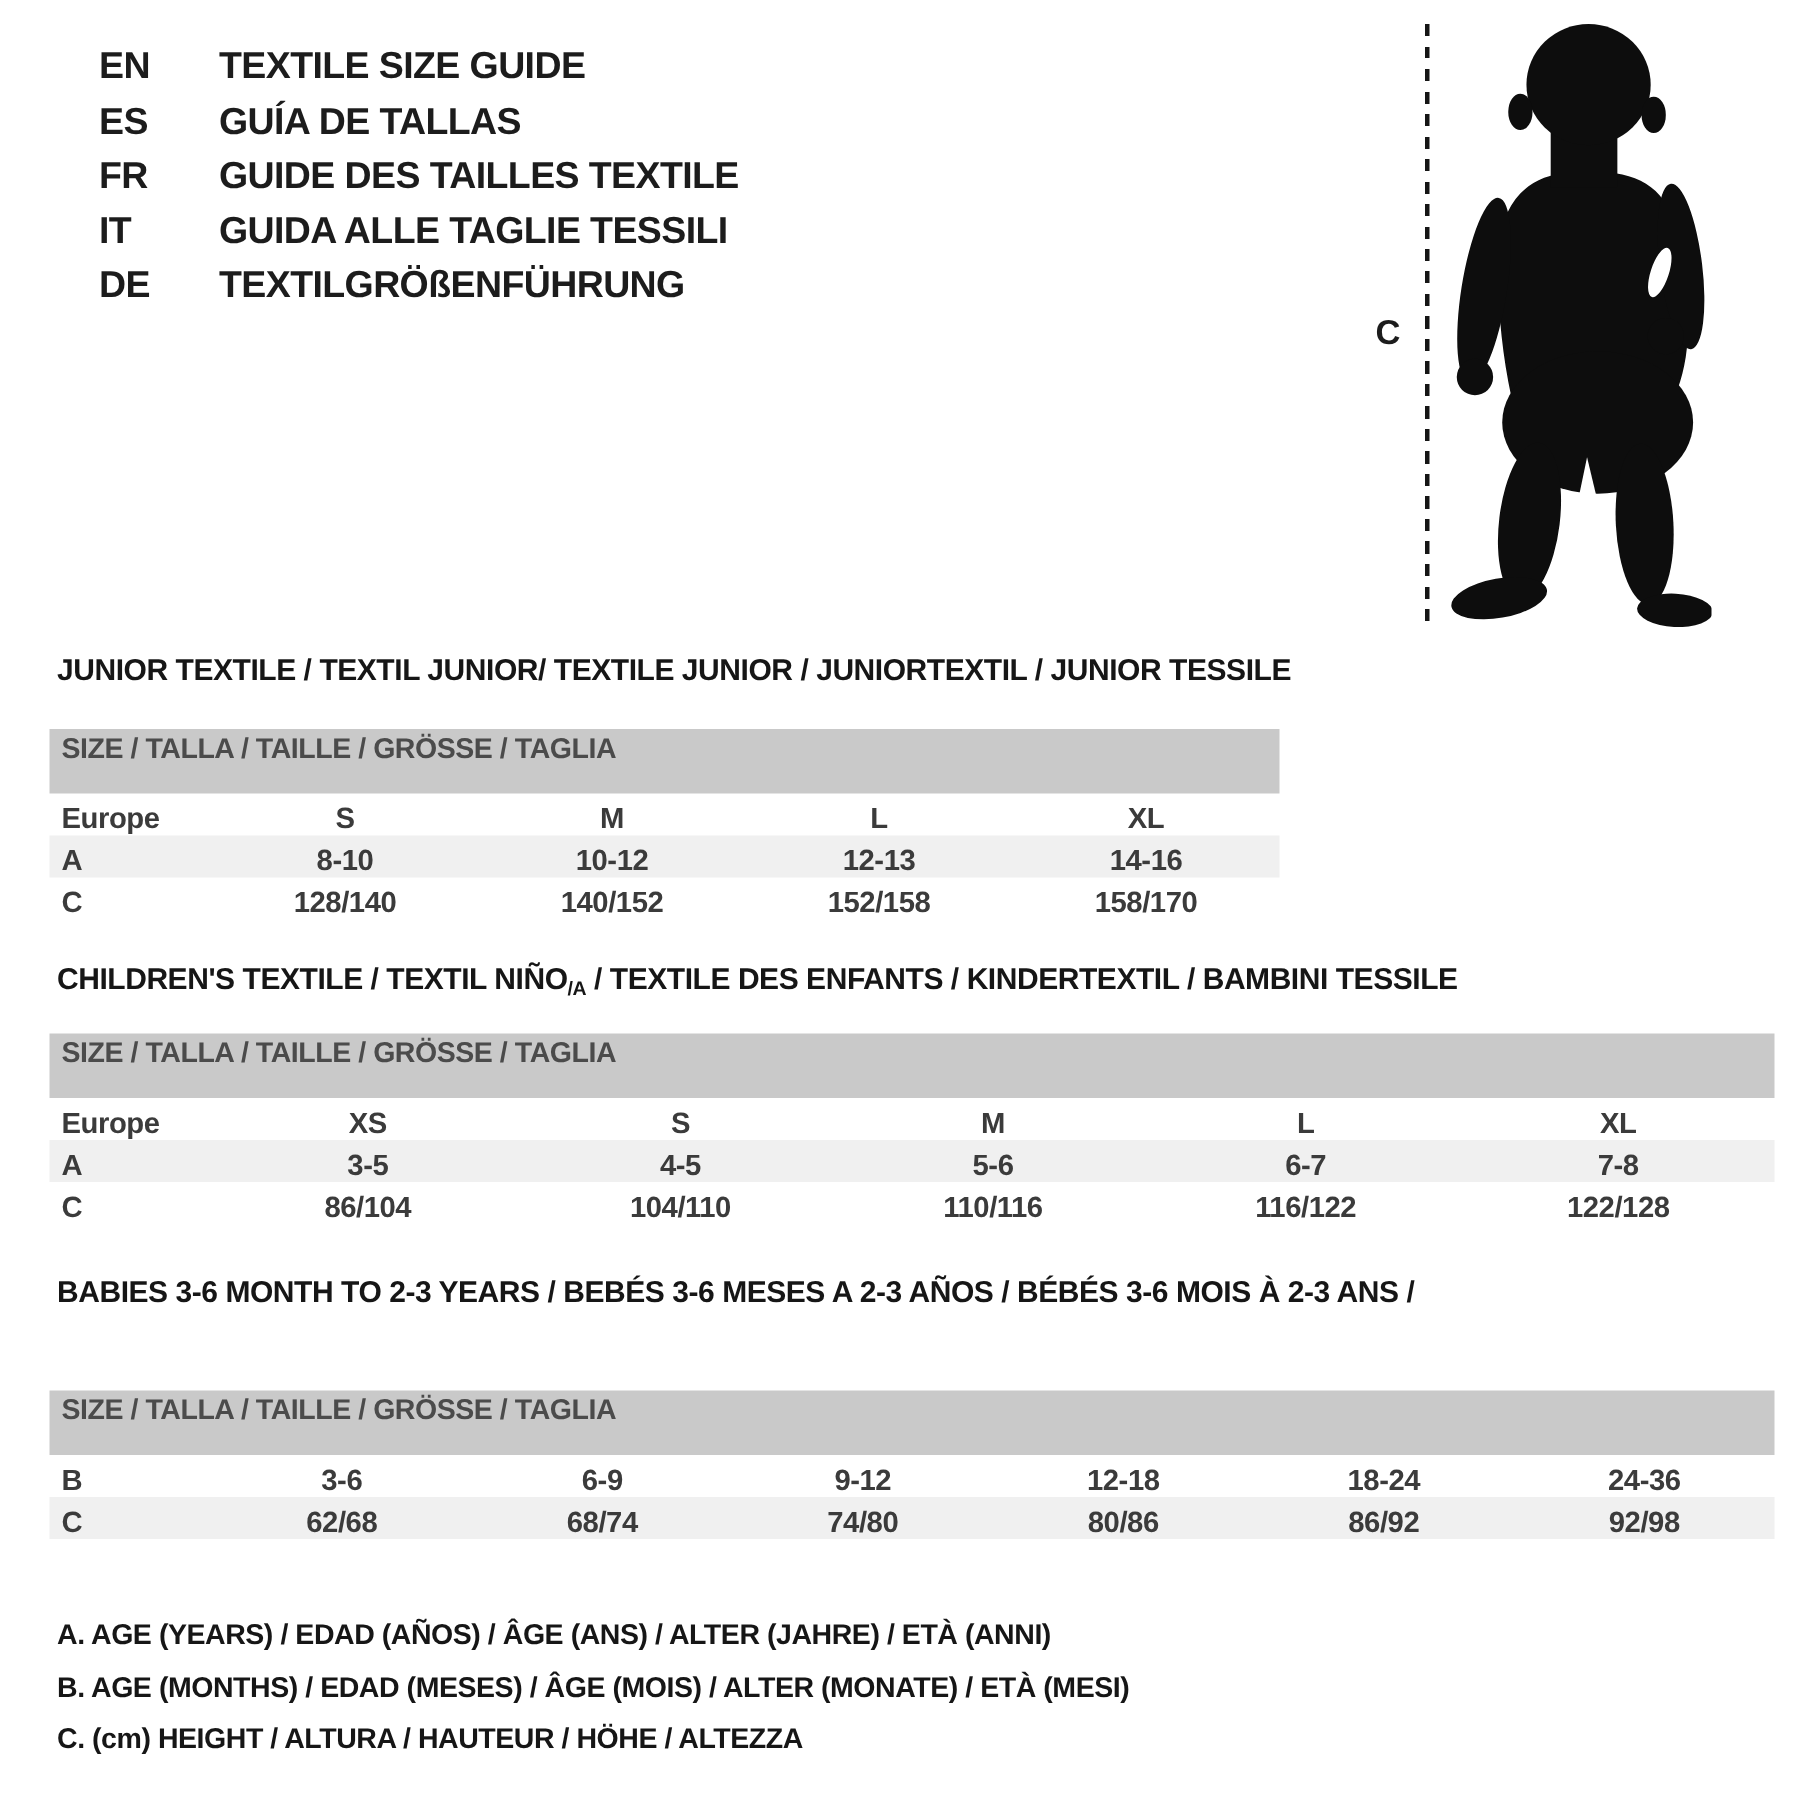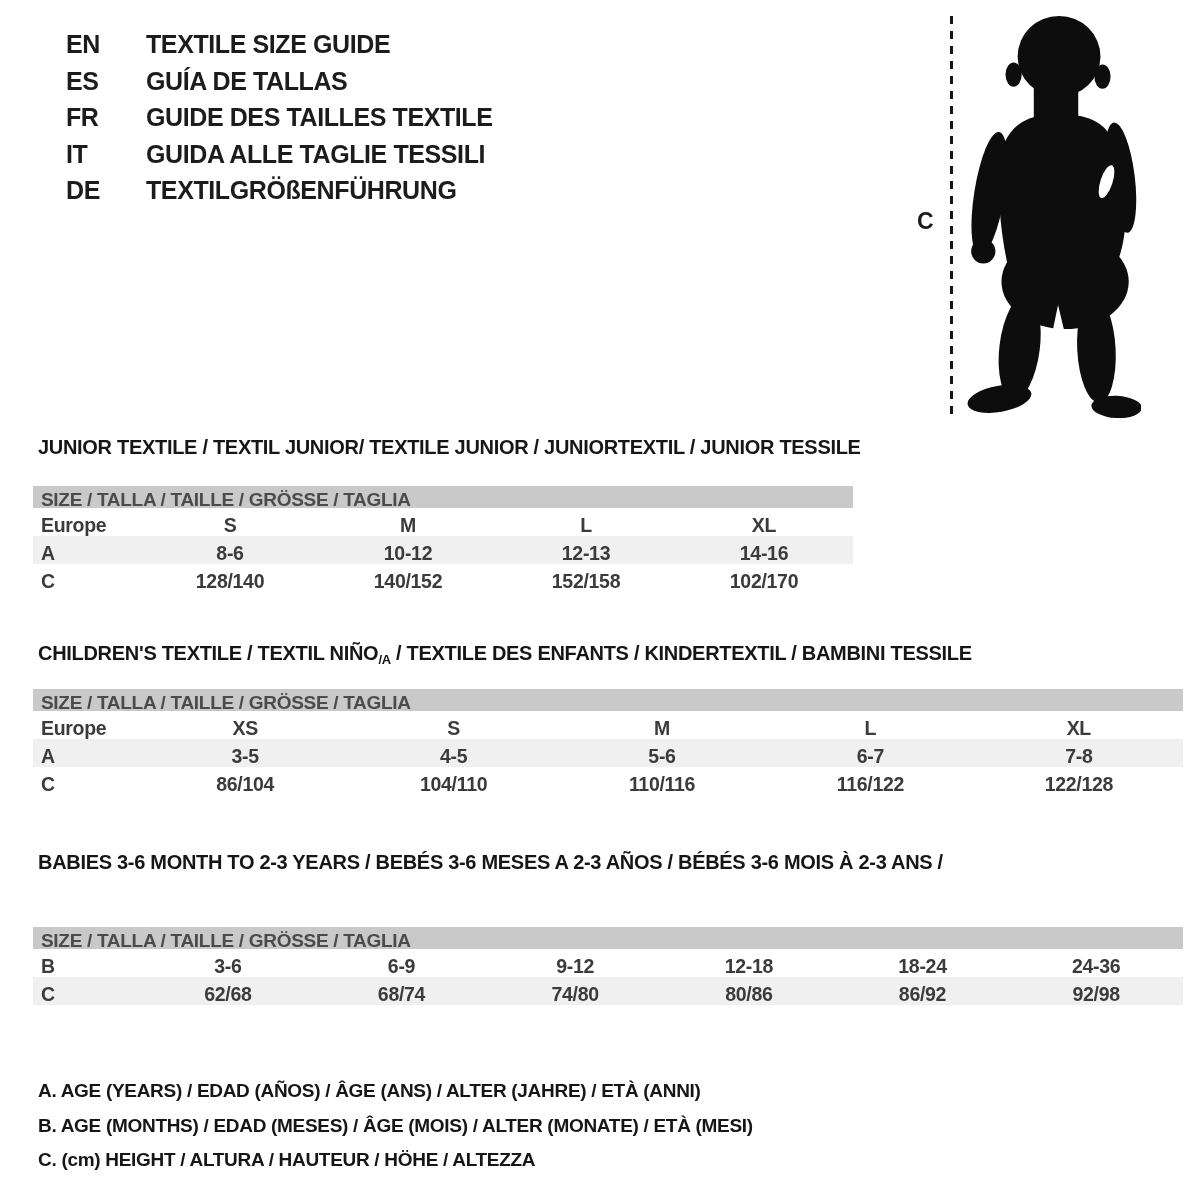--- a/index.html
+++ b/index.html
@@ -27,21 +27,21 @@
   #st0{top:436px;}
   #st1{top:642px;}
   #st2{top:845px;line-height:34px;white-space:normal;width:960px;}
   .sub-a{font-size:13px;vertical-align:-4px;letter-spacing:-0.3px;}
   
   .table{position:absolute;left:33px;}
   #t0{top:486px;width:820px;}
   #t1{top:689px;width:1150px;}
   #t2{top:927px;width:1150px;}
   .thead{
-    height:22px;line-height:27px;background:#c9c9c9;color:#4b4b4b;
+    height:43px;line-height:27px;background:#c9c9c9;color:#4b4b4b;
     font-size:19px;font-weight:bold;letter-spacing:-0.3px;padding-left:8px;
   }
   .trow{display:flex;height:28px;line-height:34px;font-size:19.5px;font-weight:bold;
     letter-spacing:-0.3px;color:#3b3b3b;}
   .trow:nth-child(odd){background:#f0f0f0;}
   .tlabel{flex:0 0 100px;padding-left:8px;text-align:left;}
   .tcell{flex:1;text-align:center;}
   
   .legend{position:absolute;left:38px;top:1074px;}
   .legend-row{font-size:19px;font-weight:bold;letter-spacing:-0.3px;line-height:34.5px;color:#161616;}
@@ -118,31 +118,31 @@
       <div class="thead">SIZE / TALLA / TAILLE / GRÖSSE / TAGLIA</div>
       <div class="trow">
         <div class="tlabel">Europe</div>
         <div class="tcell">S</div>
         <div class="tcell">M</div>
         <div class="tcell">L</div>
         <div class="tcell">XL</div>
       </div>
       <div class="trow">
         <div class="tlabel">A</div>
-        <div class="tcell">8-6</div>
+        <div class="tcell">8-10</div>
         <div class="tcell">10-12</div>
         <div class="tcell">12-13</div>
         <div class="tcell">14-16</div>
       </div>
       <div class="trow">
         <div class="tlabel">C</div>
         <div class="tcell">128/140</div>
         <div class="tcell">140/152</div>
         <div class="tcell">152/158</div>
-        <div class="tcell">102/170</div>
+        <div class="tcell">158/170</div>
       </div>
     </div>
 
   <h2 class="sec-title" id="st1"><span>CHILDREN'S TEXTILE / TEXTIL NIÑO</span><span class="sub-a">/A</span><span> / TEXTILE DES ENFANTS / KINDERTEXTIL / BAMBINI TESSILE</span></h2>
   <div class="table" id="t1">
       <div class="thead">SIZE / TALLA / TAILLE / GRÖSSE / TAGLIA</div>
       <div class="trow">
         <div class="tlabel">Europe</div>
         <div class="tcell">XS</div>
         <div class="tcell">S</div>

